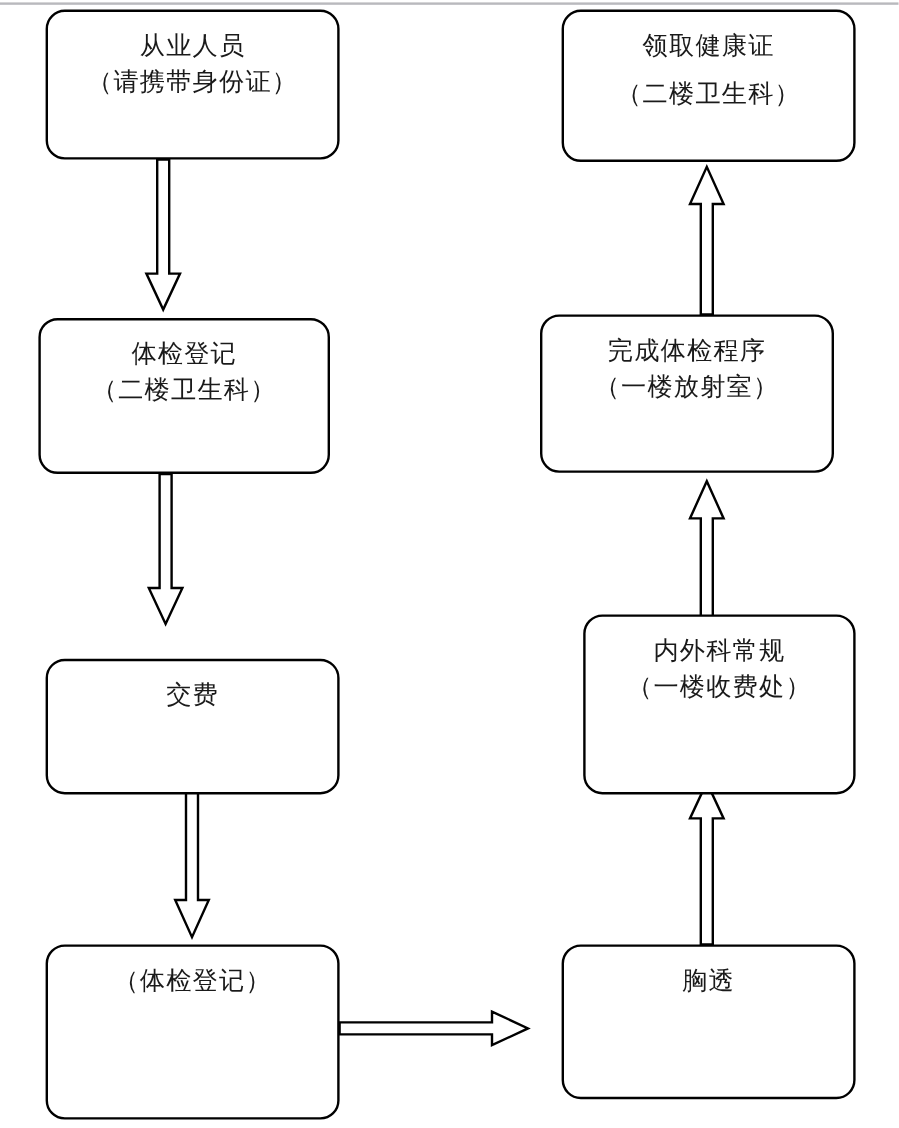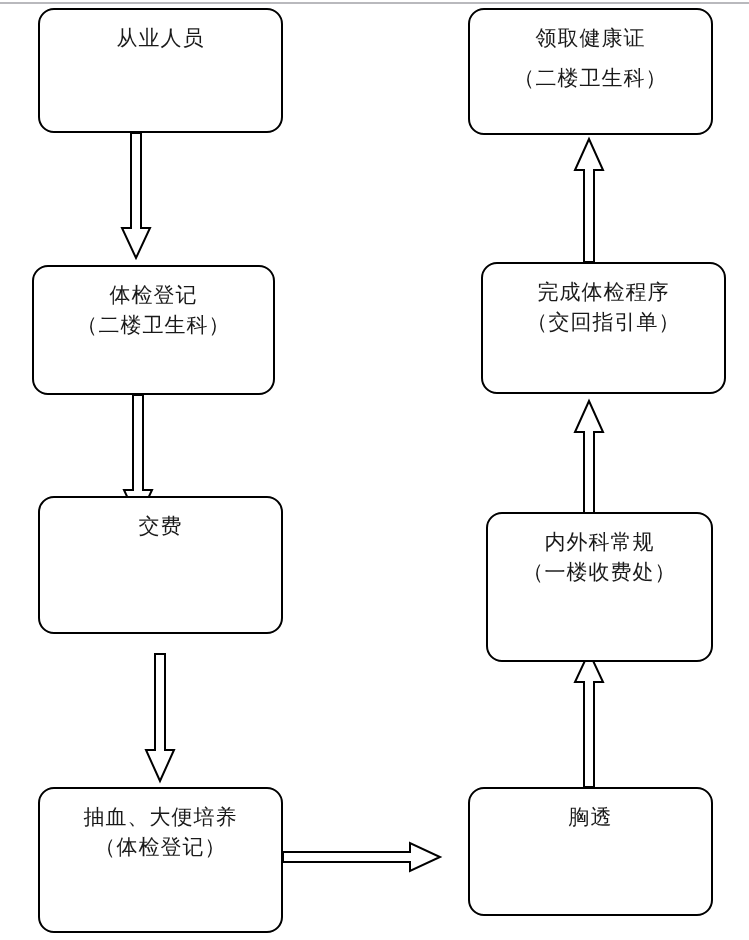--- a/index.html
+++ b/index.html
@@ -78,48 +78,48 @@
     <polygon points="133,395 143,395 143,490 152,490 138,520 124,490 133,490"></polygon>
     <polygon points="155,654 165,654 165,750 174,750 160,781 146,750 155,750"></polygon>
     <polygon points="283,852 410,852 410,843 440,857 410,871 410,862 283,862"></polygon>
     <polygon points="584,787 584,682 575,682 589,652 603,682 594,682 594,787"></polygon>
     <polygon points="584,638 584,432 575,432 589,401 603,432 594,432 594,638"></polygon>
     <polygon points="584,262 584,170 575,170 589,139 603,170 594,170 594,262"></polygon>
   </svg>
 
   <div class="node" style="left: 38px; top: 8px; width: 245px; height: 125px;">
     <span class="line1">从业人员</span>
+    <span class="line2">（请携带身份证）</span>
   </div>
 
   <div class="node" style="left: 32px; top: 265px; width: 243px; height: 130px;">
     <span class="line1">体检登记</span>
     <span class="line2">（二楼卫生科）</span>
   </div>
 
-  <div class="node" style="left: 38px; top: 496px; width: 245px; height: 138px;">
+  <div class="node" style="left: 38px; top: 549px; width: 245px; height: 113px;">
     <span class="line1">交费</span>
   </div>
 
   <div class="node" style="left: 38px; top: 787px; width: 245px; height: 146px;">
-    <span class="line1">抽血、大便培养</span>
     <span class="line2">（体检登记）</span>
   </div>
 
   <div class="node" style="left: 468px; top: 787px; width: 245px; height: 129px;">
     <span class="line1">胸透</span>
   </div>
 
   <div class="node" style="left: 486px; top: 512px; width: 227px; height: 150px;">
     <span class="line1">内外科常规</span>
     <span class="line2">（一楼收费处）</span>
   </div>
 
-  <div class="node" style="left: 481px; top: 262px; width: 245px; height: 132px;">
+  <div class="node" style="left: 450px; top: 262px; width: 245px; height: 132px;">
     <span class="line1">完成体检程序</span>
-    <span class="line2">（交回指引单）</span>
+    <span class="line2">（一楼放射室）</span>
   </div>
 
   <div class="node" style="left: 468px; top: 8px; width: 245px; height: 127px; gap: 10px;">
     <span class="line1">领取健康证</span>
     <span class="line2">（二楼卫生科）</span>
   </div>
 
 </div>
 
 </body></html>

